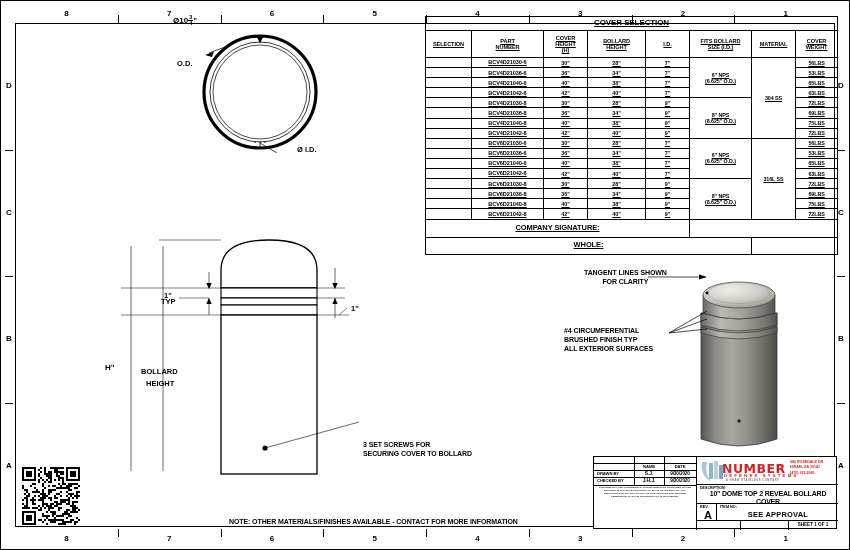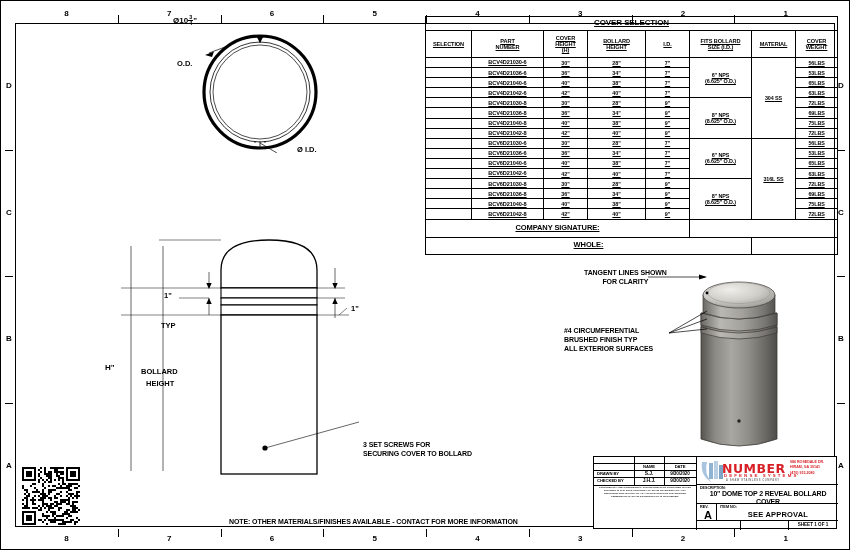--- a/index.html
+++ b/index.html
@@ -376,21 +376,21 @@
       <line x1="238" y1="89" x2="246" y2="82" stroke="#000" stroke-width="0.5"></line>
 
       <circle cx="164" cy="222" r="2.6" fill="#000"></circle>
       <line x1="164" y1="222" x2="258" y2="196" stroke="#000" stroke-width="0.6"></line>
     </svg>
   </div>
   <div class="lbl" style="left:104px;top:362px;font-size:8px;">H"</div>
   <div class="lbl" style="left:140px;top:366px;">BOLLARD</div>
   <div class="lbl" style="left:145px;top:378px;">HEIGHT</div>
   <div class="lbl" style="left:163px;top:290px;">1"</div>
-  <div class="lbl" style="left:160px;top:320px;">TYP</div>
+  <div class="lbl" style="left:160px;top:296px;">TYP</div>
   <div class="lbl" style="left:350px;top:303px;">1"</div>
 
   <div class="render">
     <svg width="92" height="190" viewBox="0 0 92 190">
       <defs>
         <linearGradient id="gBody" x1="0" y1="0" x2="1" y2="0">
           <stop offset="0" stop-color="#56544f"></stop>
           <stop offset="0.18" stop-color="#8b8984"></stop>
           <stop offset="0.40" stop-color="#a9a7a1"></stop>
           <stop offset="0.62" stop-color="#918f89"></stop>

